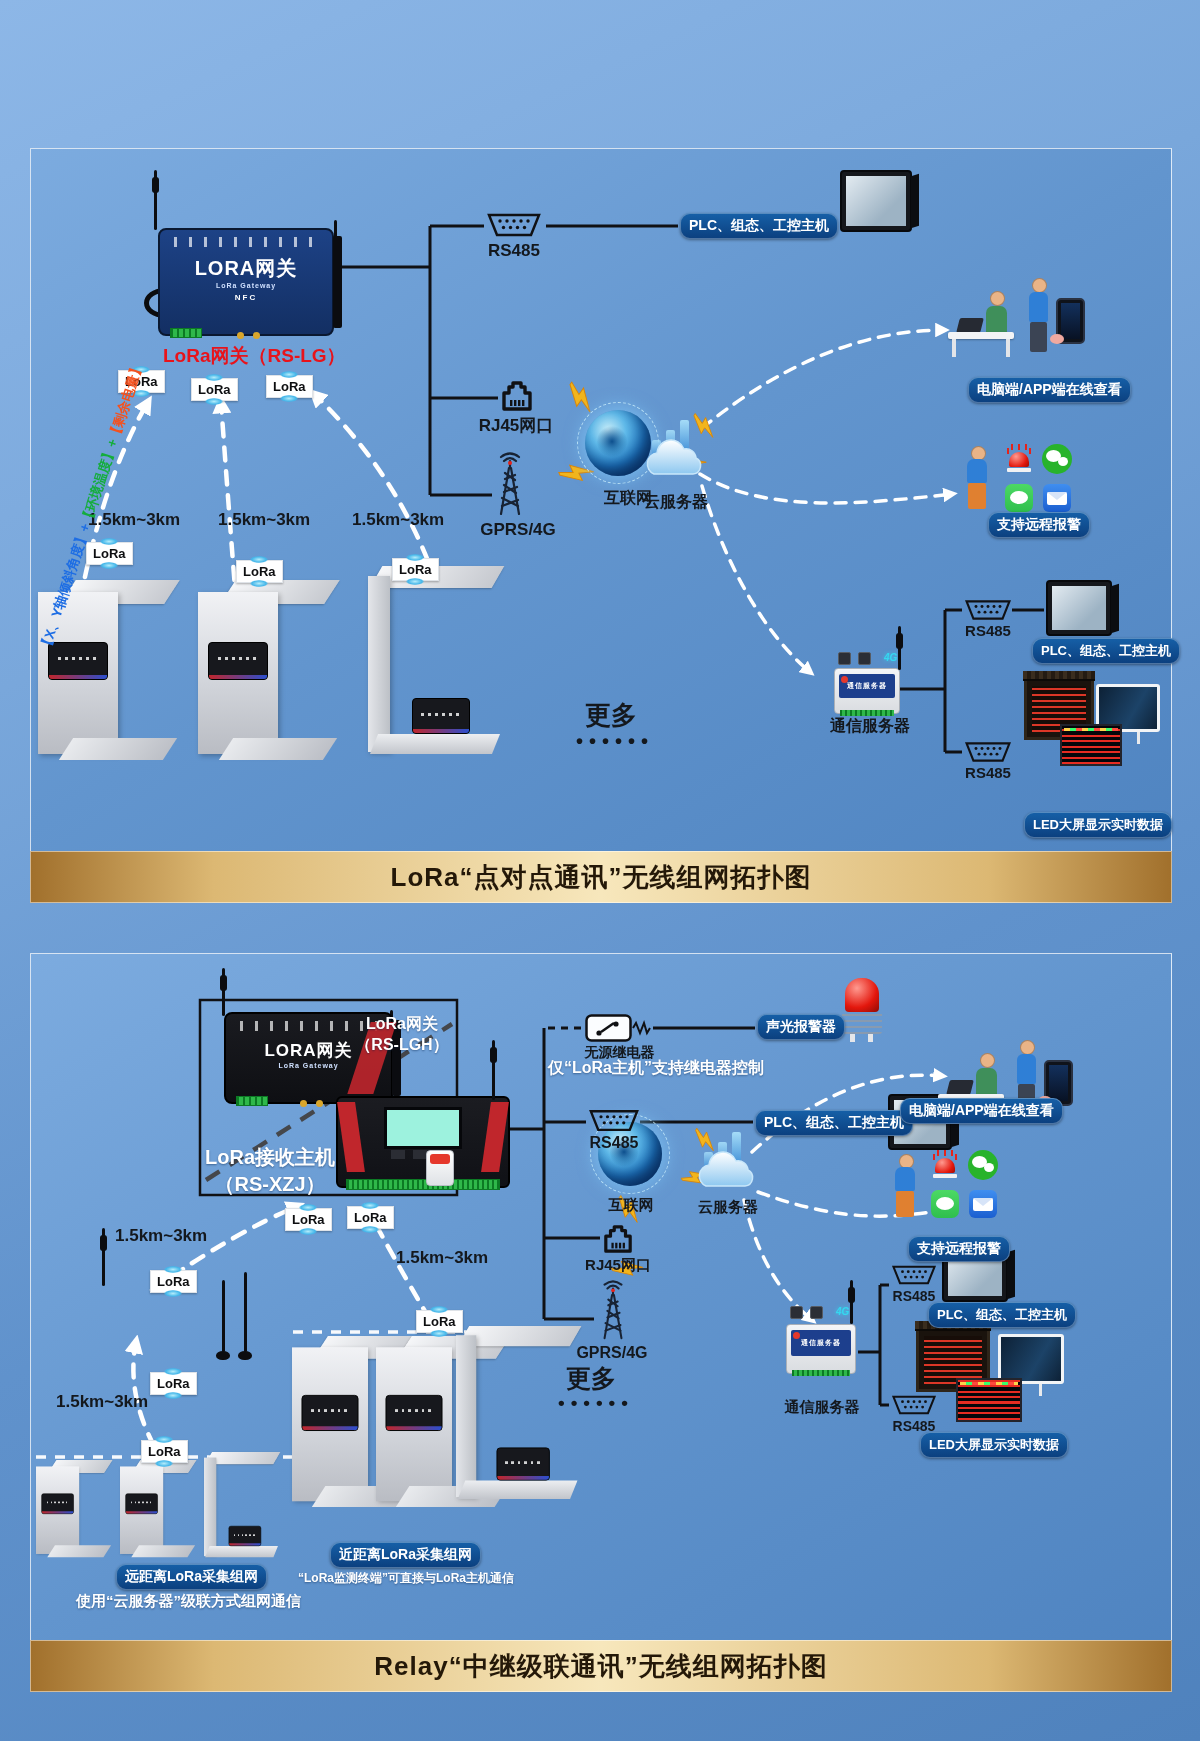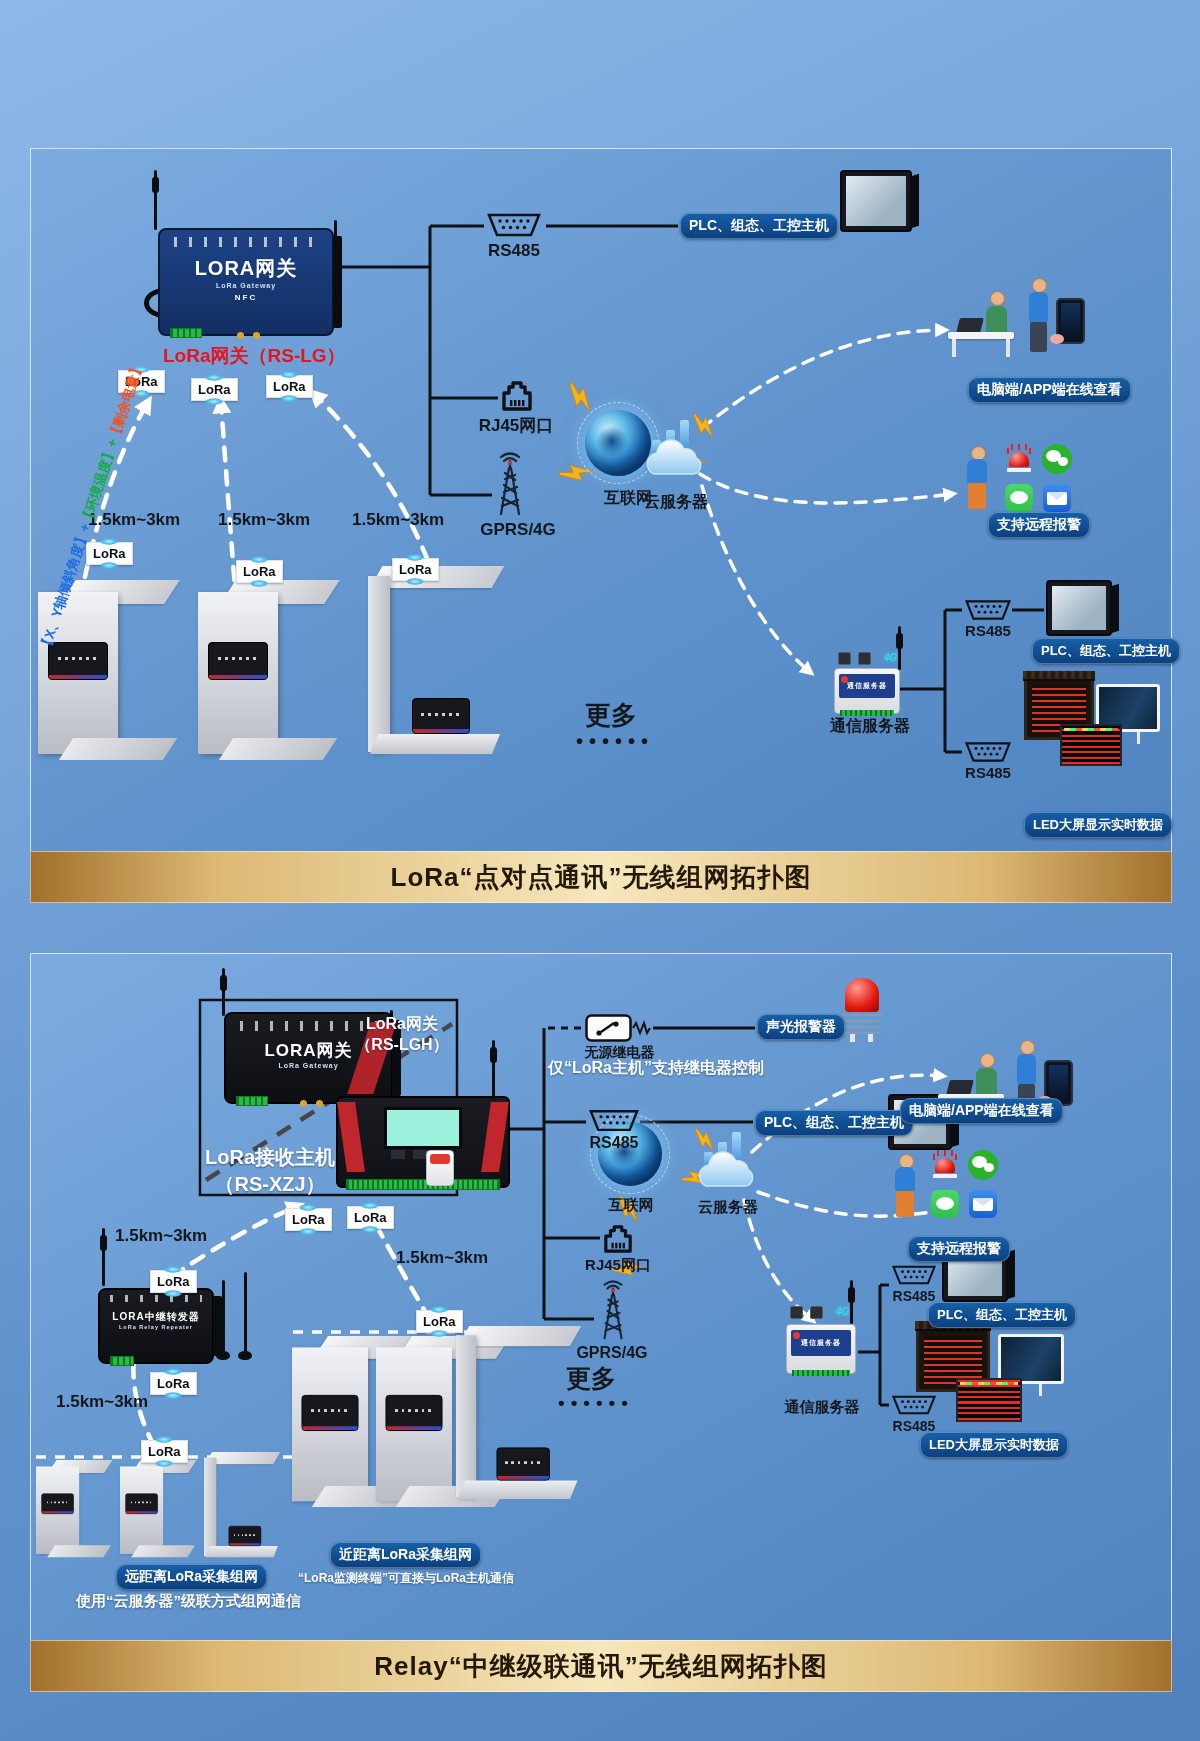--- a/index.html
+++ b/index.html
@@ -603,26 +603,20 @@
         <circle cx="38.5" cy="15.5" r="1.7"></circle>
       </g>
   </svg>
   <div class="blab" style="left:891px;top:1418px;width:46px;font-size:14px;">RS485</div>
   <div class="chip" style="left:920px;top:1432px;font-size:13px;">LED大屏显示实时数据</div>
 
   <div class="abs lay" style="left:88px;top:1228px;width:170px;height:140px;">
     <div class="whip" style="left:14px;top:0;height:58px;"></div>
     <div class="mush" style="left:128px;top:52px;height:80px;"></div>
     <div class="mush" style="left:150px;top:44px;height:88px;"></div>
-    <div class="gwbody gw-blackbody" style="left:10px;top:60px;width:112px;height:72px;background:linear-gradient(180deg,#1a1b20,#0e0f13);border-color:#000;">
-      <div class="toprow" style="margin:5px 10px 0;height:7px;"></div>
-      <div class="gwname" style="font-size:10px;margin-top:8px;">LORA中继转发器</div>
-      <div class="gwsub" style="font-size:5.5px;">LoRa Relay Repeater</div>
-      <div class="term" style="width:22px;"></div>
-    </div>
   </div>
 
   <div class="lbadge" style="left:150px;top:1270px;">LoRa</div>
   <div class="lbadge" style="left:285px;top:1208px;">LoRa</div>
   <div class="lbadge" style="left:347px;top:1206px;">LoRa</div>
   <div class="lbadge" style="left:416px;top:1310px;">LoRa</div>
   <div class="lbadge" style="left:150px;top:1372px;">LoRa</div>
   <div class="lbadge" style="left:141px;top:1440px;">LoRa</div>
 
   <div class="blab" style="left:115px;top:1226px;">1.5km~3km</div>

